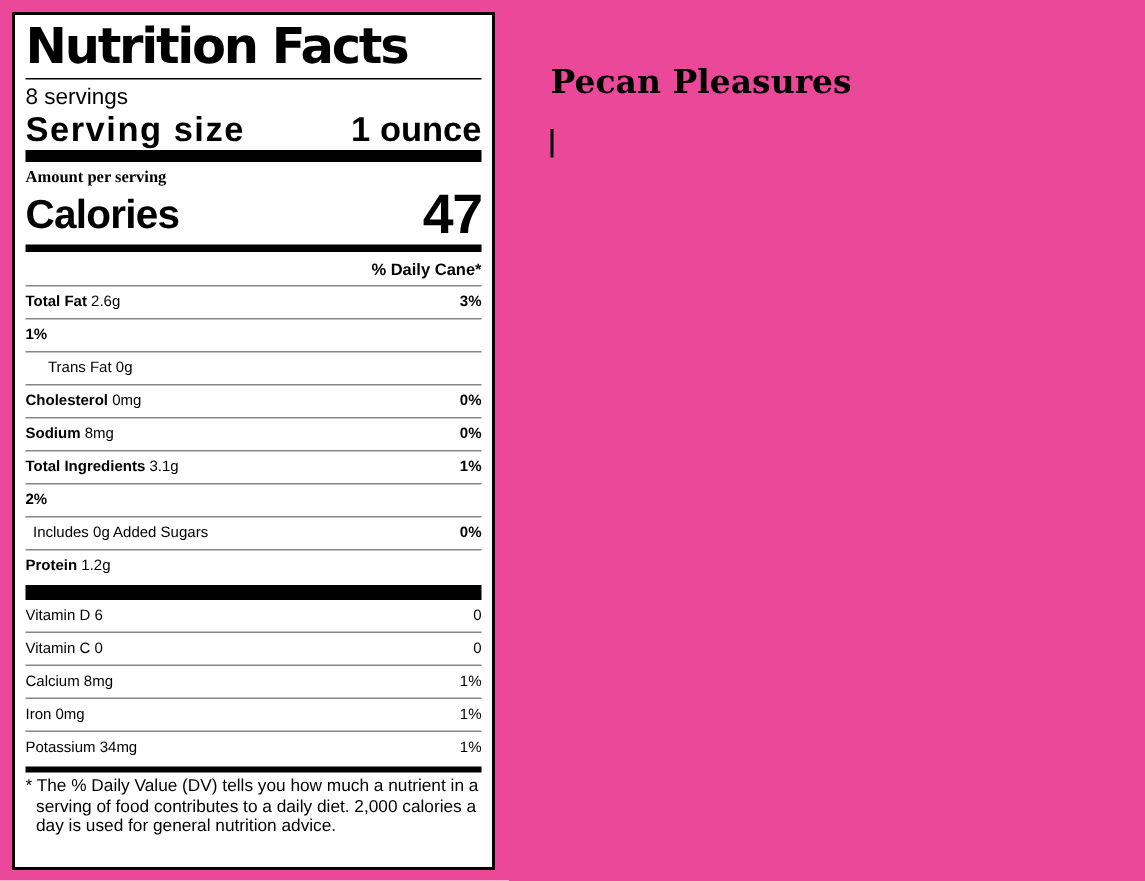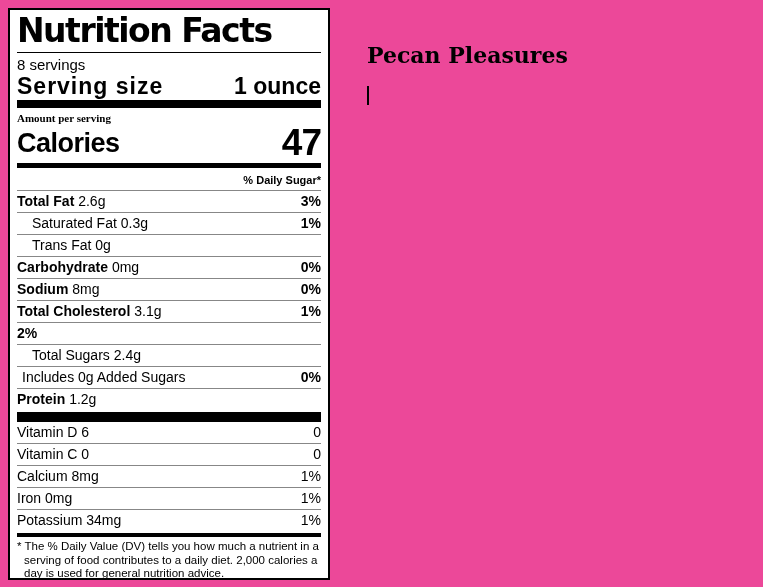--- a/index.html
+++ b/index.html
@@ -18,21 +18,21 @@
   .bar8{height:8px;margin:3px 0 4px;}
   .bar5{height:5px;margin:2px 0;}
   .bar10{height:10px;margin:2px 0 0;}
   .bar4{height:4px;margin:2px 0 3px;}
   .aps{font-size:11px;font-weight:bold;line-height:13px;font-family:Liberation Serif, serif;}
   .calrow{display:flex;justify-content:space-between;align-items:center;height:36px;}
   .calrow .cl{font-weight:bold;font-size:27px;letter-spacing:-0.5px;}
   .calrow .cv{font-weight:bold;font-size:37px;letter-spacing:-1px;}
   .dvh{text-align:right;font-size:11px;font-weight:bold;padding:4px 0 4px;}
   .row{display:flex;justify-content:space-between;align-items:baseline;
-       border-top:1px solid #878787;padding:2px 0;font-size:14px;line-height:17px;}
+       border-top:1px solid #878787;padding:2px 0;font-size:10px;line-height:17px;}
   .row .dv{font-weight:bold;}
   .micro .row .dv{font-weight:normal;}
   .micro .row:first-child{border-top:none;}
   .ind1{padding-left:15px;}
   .ind2{padding-left:5px;}
   .foot{font-size:11.5px;line-height:13.5px;padding-left:7px;text-indent:-7px;margin-top:1px;}
 
   
   .doc{position:absolute;left:367px;top:18px;width:394px;
        font-family:"DejaVu Serif","Liberation Serif",serif;color:#000;}
@@ -54,53 +54,48 @@
       <span class="ssl">Serving size</span>
       <span>1 ounce</span>
     </div>
     <div class="bar bar8"></div>
     <div class="aps">Amount per serving</div>
     <div class="calrow">
       <span class="cl">Calories</span>
       <span class="cv">47</span>
     </div>
     <div class="bar bar5"></div>
-    <div class="dvh">% Daily Sugar*</div>
+    <div class="dvh">% Daily Cane*</div>
 
     <div class="rows">
       <div class="row">
         <span class="nm"><b>Total Fat</b> <span>2.6g</span></span>
         <span class="dv">3%</span>
       </div>
       <div class="row">
-        <span class="nm ind1"><span>Saturated Fat</span> <span>0.3g</span></span>
         <span class="dv">1%</span>
       </div>
       <div class="row">
         <span class="nm ind1"><span>Trans Fat</span> <span>0g</span></span>
         <span class="dv"></span>
       </div>
       <div class="row">
-        <span class="nm"><b>Carbohydrate</b> <span>0mg</span></span>
+        <span class="nm"><b>Cholesterol</b> <span>0mg</span></span>
         <span class="dv">0%</span>
       </div>
       <div class="row">
         <span class="nm"><b>Sodium</b> <span>8mg</span></span>
         <span class="dv">0%</span>
       </div>
       <div class="row">
-        <span class="nm"><b>Total Cholesterol</b> <span>3.1g</span></span>
+        <span class="nm"><b>Total Ingredients</b> <span>3.1g</span></span>
         <span class="dv">1%</span>
       </div>
       <div class="row">
         <span class="dv">2%</span>
-      </div>
-      <div class="row">
-        <span class="nm ind1"><span>Total Sugars</span> <span>2.4g</span></span>
-        <span class="dv"></span>
       </div>
       <div class="row ind2">
         <span class="nm"><span>Includes 0g Added Sugars</span></span>
         <span class="dv">0%</span>
       </div>
       <div class="row">
         <span class="nm"><b>Protein</b> <span>1.2g</span></span>
         <span class="dv"></span>
       </div>
     </div>

